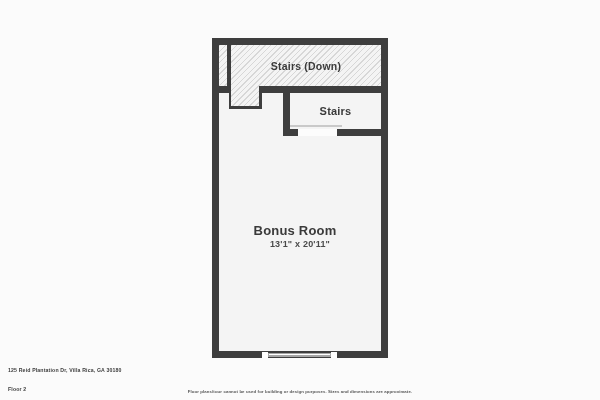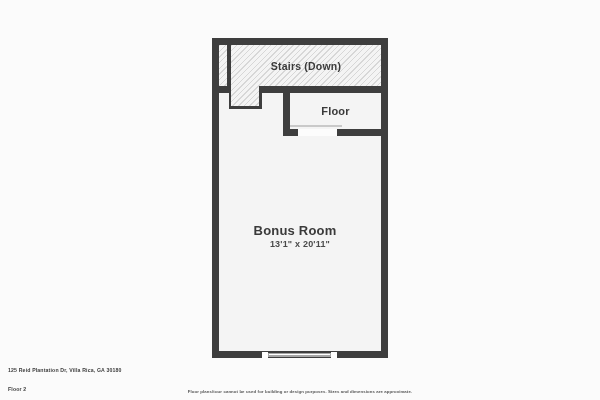--- a/index.html
+++ b/index.html
@@ -96,20 +96,20 @@
   <div class="abs closet-door-gap"></div>
   <div class="abs closet-door-line"></div>
 
   <div class="abs window-cap-l"></div>
   <div class="abs window-cap-r"></div>
   <div class="abs window-bar">
     <div class="window-bar-mid"></div>
   </div>
 
   <div class="abs label stairs-label">Stairs (Down)</div>
-  <div class="abs label closet-label">Floor</div>
+  <div class="abs label closet-label">Stairs</div>
   <div class="abs label bonus-label">Bonus Room</div>
   <div class="abs label bonus-dims">13'1" x 20'11"</div>
 
   <div class="abs footer-address">125 Reid Plantation Dr, Villa Rica, GA 30180</div>
   <div class="abs footer-floor">Floor 2</div>
   <div class="abs footer-disclaimer">Floor plans/tour cannot be used for building or design purposes. Sizes and dimensions are approximate.</div>
 </div>
 
 </body></html>

